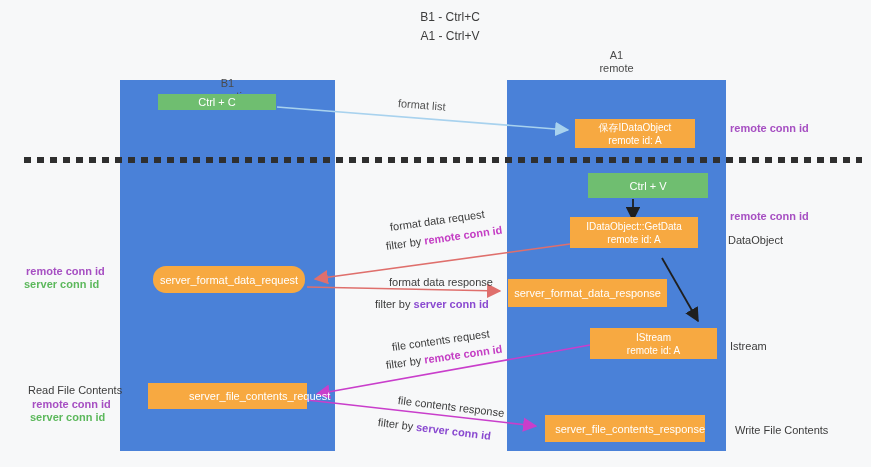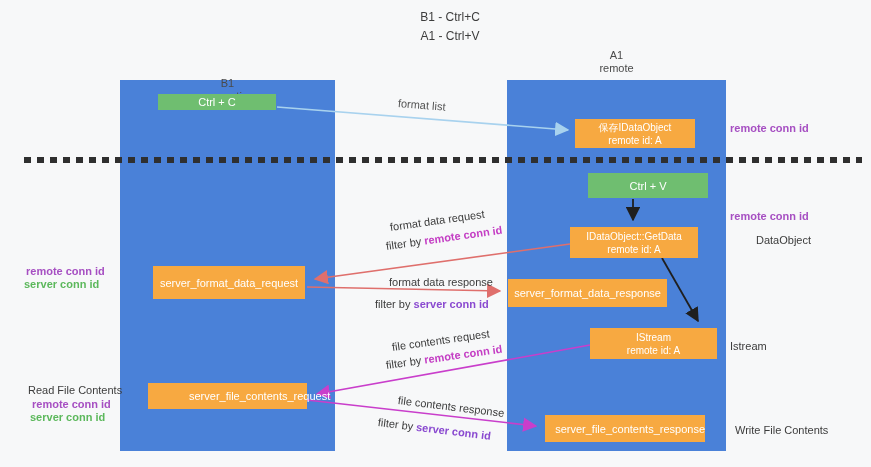--- a/index.html
+++ b/index.html
@@ -99,26 +99,26 @@
 
 <div class="abs box orange two-line" style="left:575px;top:119px;width:120px;height:29px;text-align:center;">
   <span>保存IDataObject</span>
   <span class="l2">remote id: A</span>
 </div>
 
 <div class="abs box green" style="left:588px;top:173px;width:120px;height:25px;">
   <span>Ctrl + V</span>
 </div>
 
-<div class="abs box orange two-line" style="left:570px;top:227px;width:128px;height:31px;">
+<div class="abs box orange two-line" style="left:570px;top:217px;width:128px;height:31px;">
   <span>IDataObject::GetData</span>
   <span class="l2">remote id: A</span>
 </div>
 
-<div class="abs box orange" style="left:153px;top:266px;width:152px;height:33px;">
+<div class="abs box orange" style="left:153px;top:266px;width:152px;height:27px;border-radius:13px;">
   <span>server_format_data_request</span>
 </div>
 
 <div class="abs box orange" style="left:508px;top:279px;width:159px;height:28px;">
   <span>server_format_data_response</span>
 </div>
 
 <div class="abs box orange two-line" style="left:590px;top:328px;width:127px;height:31px;">
   <span>IStream</span>
   <span class="l2">remote id: A</span>
@@ -149,21 +149,21 @@
   <span class="plain">filter by </span><span class="magenta">remote conn id</span>
 </div>
 
 <div class="abs lbl rot-pos" style="left:398px;top:394px;">file contents response</div>
 <div class="abs lbl rot-pos" style="left:378px;top:416px;">
   <span class="plain">filter by </span><span class="violet">server conn id</span>
 </div>
 
 <div class="abs lbl purple" style="left:730px;top:122px;">remote conn id</div>
 <div class="abs lbl purple" style="left:730px;top:210px;">remote conn id</div>
-<div class="abs lbl" style="left:756px;top:234px;">DataObject</div>
+<div class="abs lbl" style="left:728px;top:234px;">DataObject</div>
 <div class="abs lbl" style="left:730px;top:340px;">Istream</div>
 <div class="abs lbl" style="left:735px;top:424px;">Write File Contents</div>
 
 <div class="abs lbl purple" style="left:26px;top:265px;">remote conn id</div>
 <div class="abs lbl greenid" style="left:24px;top:278px;">server conn id</div>
 <div class="abs lbl" style="left:28px;top:384px;">Read File Contents</div>
 <div class="abs lbl purple" style="left:32px;top:398px;">remote conn id</div>
 <div class="abs lbl greenid" style="left:30px;top:411px;">server conn id</div>
 
 </body></html>

